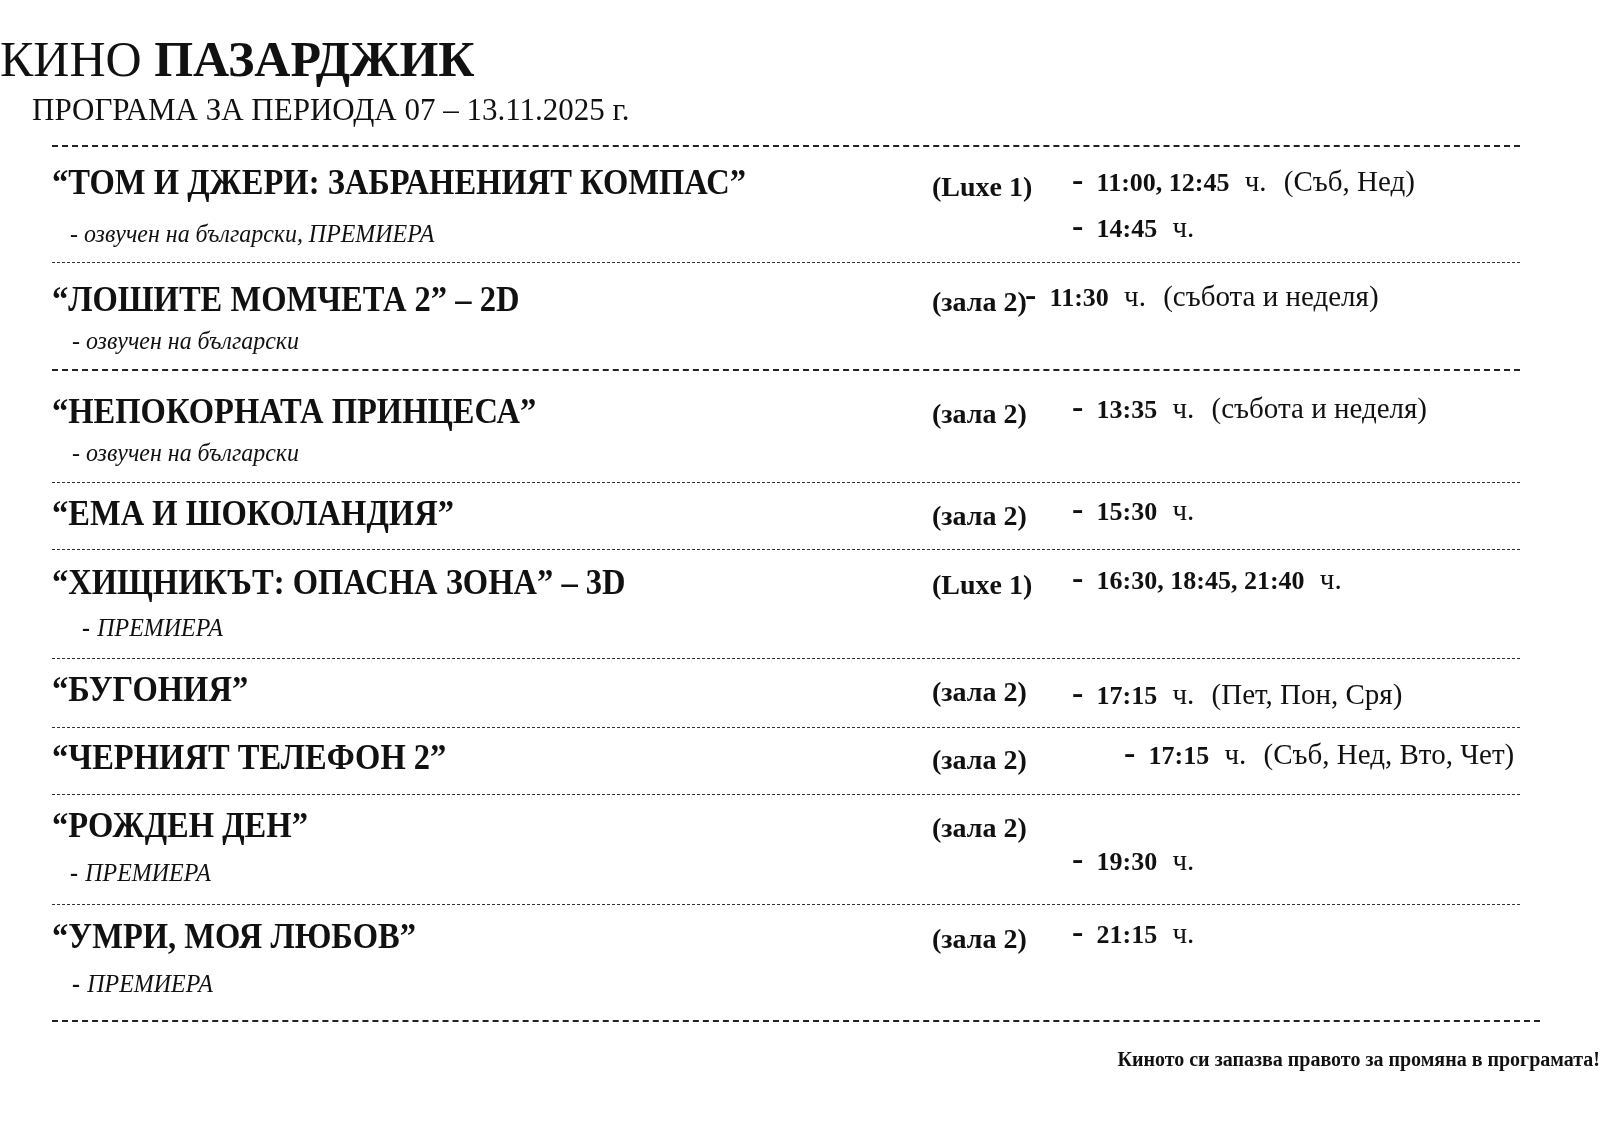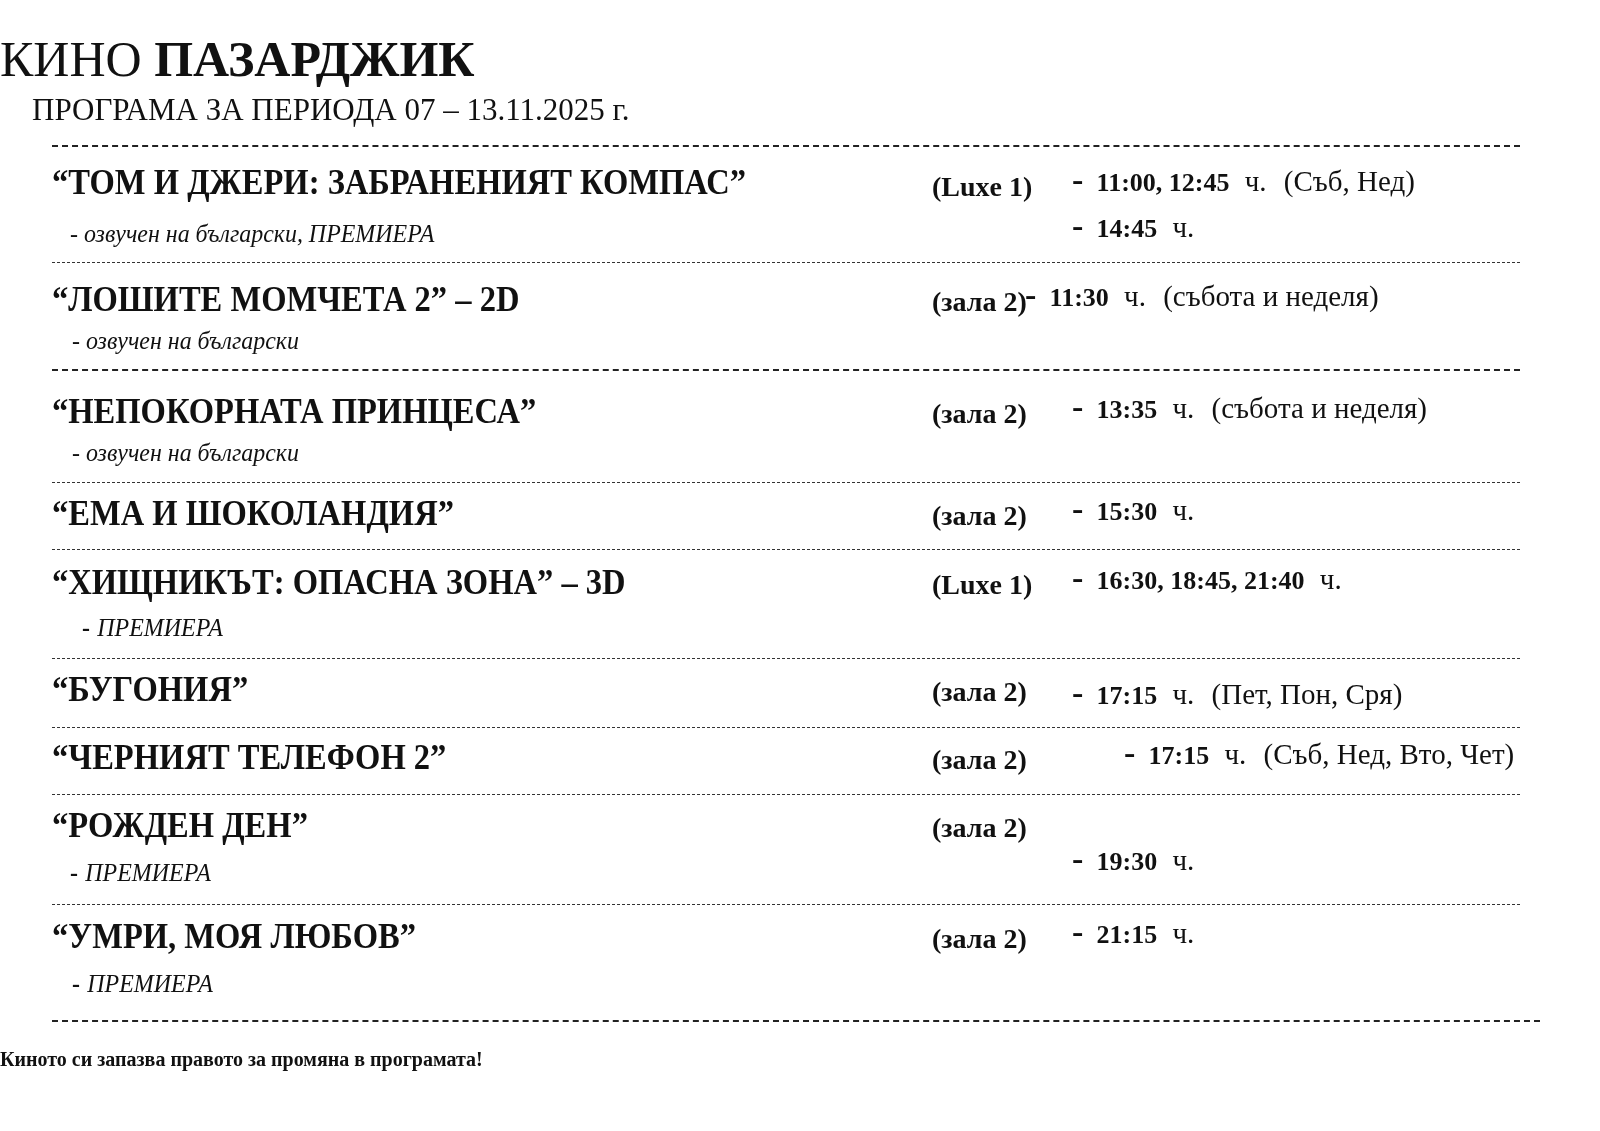--- a/index.html
+++ b/index.html
@@ -26,21 +26,21 @@
   }
   .note .dashmark { font-style: normal; font-weight: bold; margin-right: 8px; }
   .hall { position: absolute; left: 932px; font-weight: bold; font-size: 28px; white-space: nowrap; }
   .times { position: absolute; white-space: nowrap; font-size: 29px; }
   .times .sep { font-weight: bold; font-size: 34px; margin-right: 6px; }
   .times .t { font-weight: bold; font-size: 26px; }
   .times .h { font-size: 29px; margin-left: 8px; }
   .times .days { font-size: 29px; margin-left: 10px; }
 
   .footer {
-    position: absolute; top: 1048px; left: 0; width: 1600px; text-align: left;
+    position: absolute; top: 1048px; left: 0; width: 1600px; text-align: right;
     font-weight: bold; font-size: 20px;
   }
 </style>
 </head>
 <body>
 
 <div class="header">
   <div class="title">
     <span>КИНО</span>
     <b>ПАЗАРДЖИК</b>

